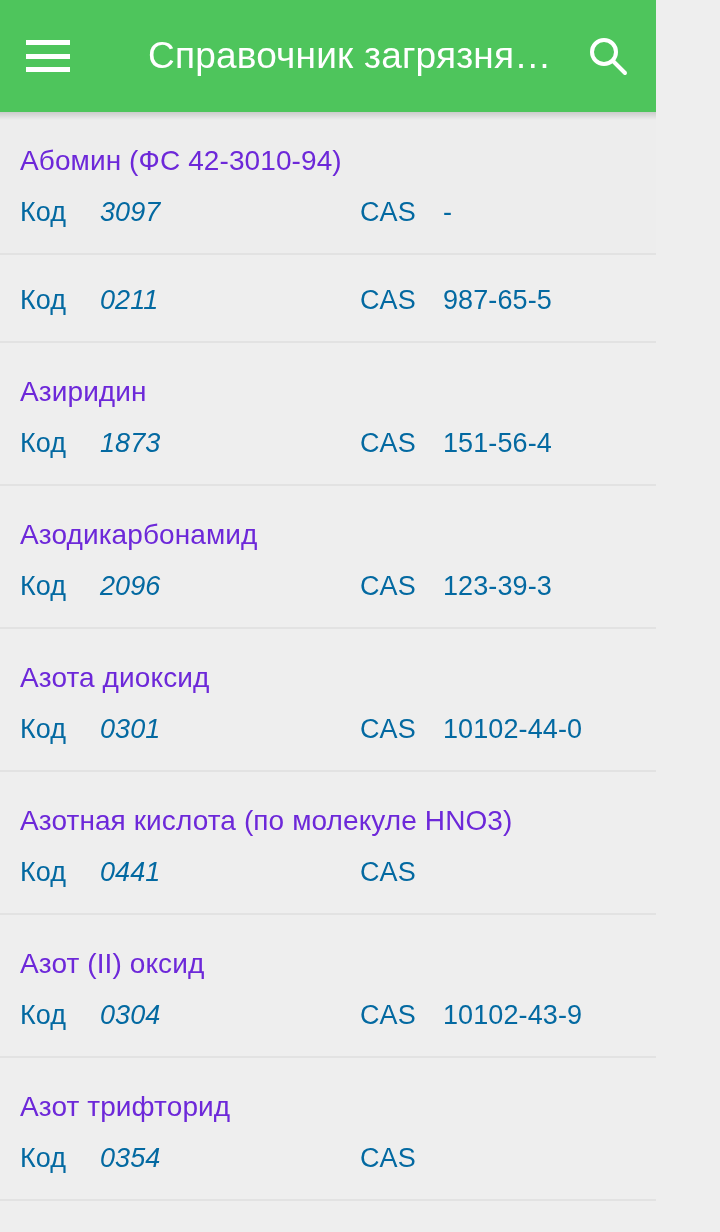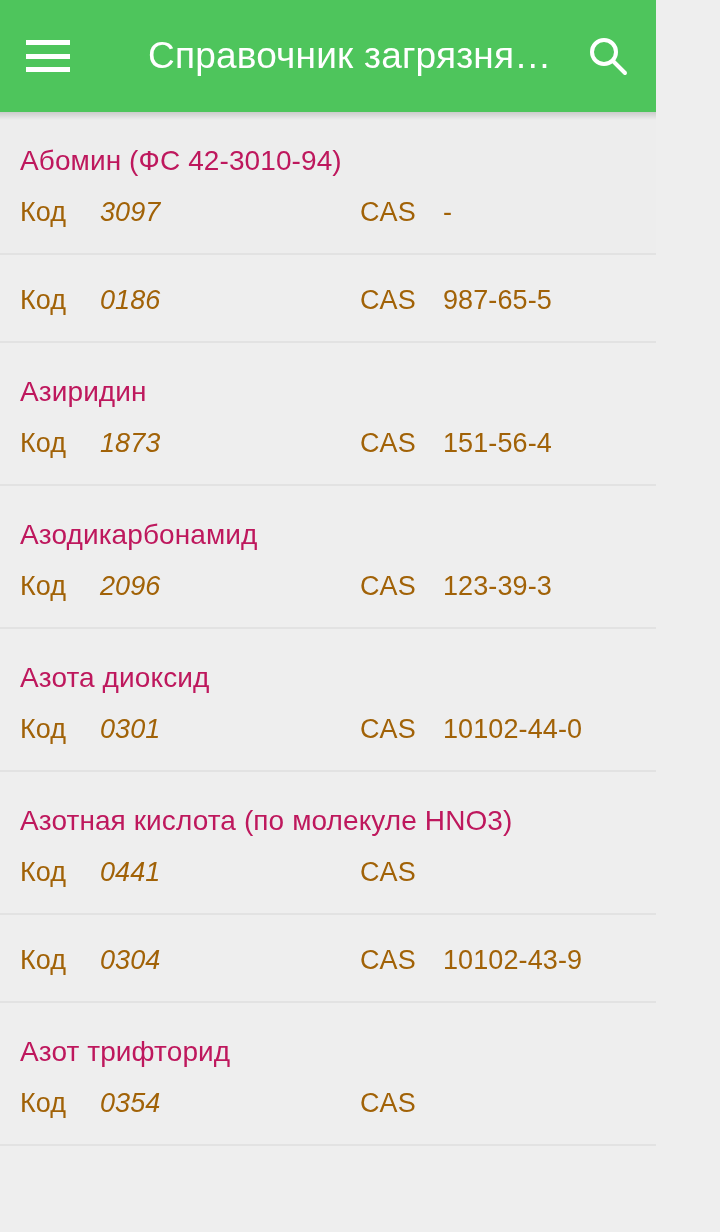--- a/index.html
+++ b/index.html
@@ -114,33 +114,33 @@
     cursor: pointer;
   }
 
   .list-item.first {
     background: #ededed;
   }
 
   .item-title {
     font-size: 28px;
     line-height: 45px;
-    color: #be185d;
+    color: #6d28d9;
     font-weight: 400;
     letter-spacing: 0.1px;
     margin-bottom: 10px;
     word-break: normal;
   }
 
   .item-meta {
     position: relative;
     height: 38px;
     font-size: 27px;
     line-height: 38px;
-    color: #a16207;
+    color: #0369a1;
     letter-spacing: 0.1px;
   }
 
   .meta-label-code { position: absolute; left: 0;   top: 0; }
   .meta-value-code { position: absolute; left: 80px; top: 0; font-style: italic; }
   .meta-label-cas  { position: absolute; left: 340px; top: 0; }
   .meta-value-cas  { position: absolute; left: 423px; top: 0; }
 </style>
 </head>
 <body>
@@ -178,21 +178,21 @@
         <span class="meta-label-code">Код</span>
         <span class="meta-value-code">3097</span>
         <span class="meta-label-cas">CAS</span>
         <span class="meta-value-cas">-</span>
       </div>
     </div>
 
     <div class="list-item">
       <div class="item-meta">
         <span class="meta-label-code">Код</span>
-        <span class="meta-value-code">0186</span>
+        <span class="meta-value-code">0211</span>
         <span class="meta-label-cas">CAS</span>
         <span class="meta-value-cas">987-65-5</span>
       </div>
     </div>
 
     <div class="list-item">
       <div class="item-title">Азиридин</div>
       <div class="item-meta">
         <span class="meta-label-code">Код</span>
         <span class="meta-value-code">1873</span>
@@ -224,20 +224,21 @@
     <div class="list-item">
       <div class="item-title">Азотная кислота (по молекуле HNO3)</div>
       <div class="item-meta">
         <span class="meta-label-code">Код</span>
         <span class="meta-value-code">0441</span>
         <span class="meta-label-cas">CAS</span>
       </div>
     </div>
 
     <div class="list-item">
+      <div class="item-title">Азот (II) оксид</div>
       <div class="item-meta">
         <span class="meta-label-code">Код</span>
         <span class="meta-value-code">0304</span>
         <span class="meta-label-cas">CAS</span>
         <span class="meta-value-cas">10102-43-9</span>
       </div>
     </div>
 
     <div class="list-item">
       <div class="item-title">Азот трифторид</div>

